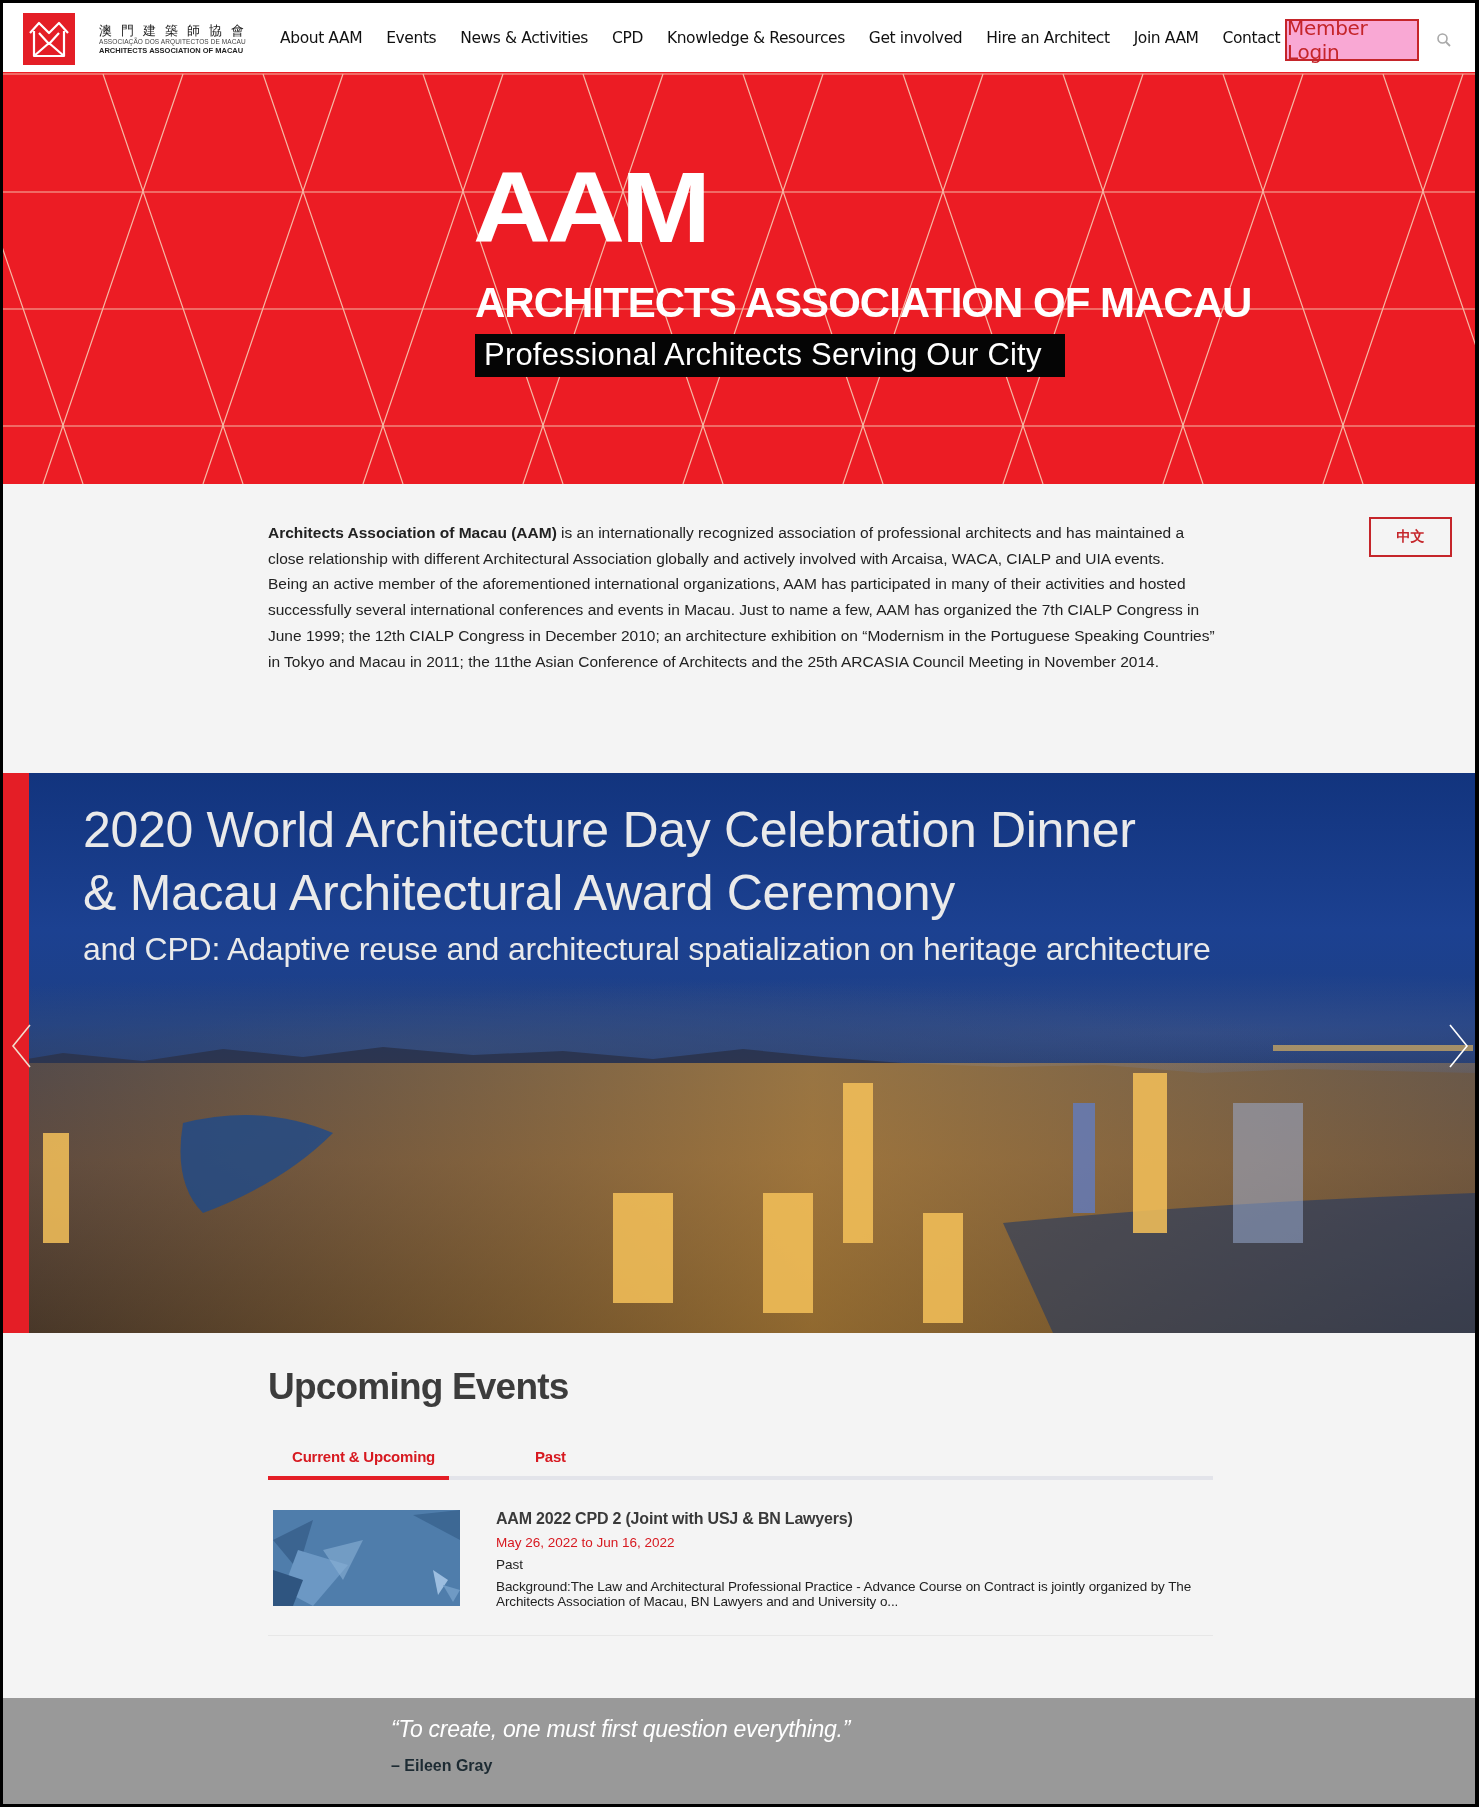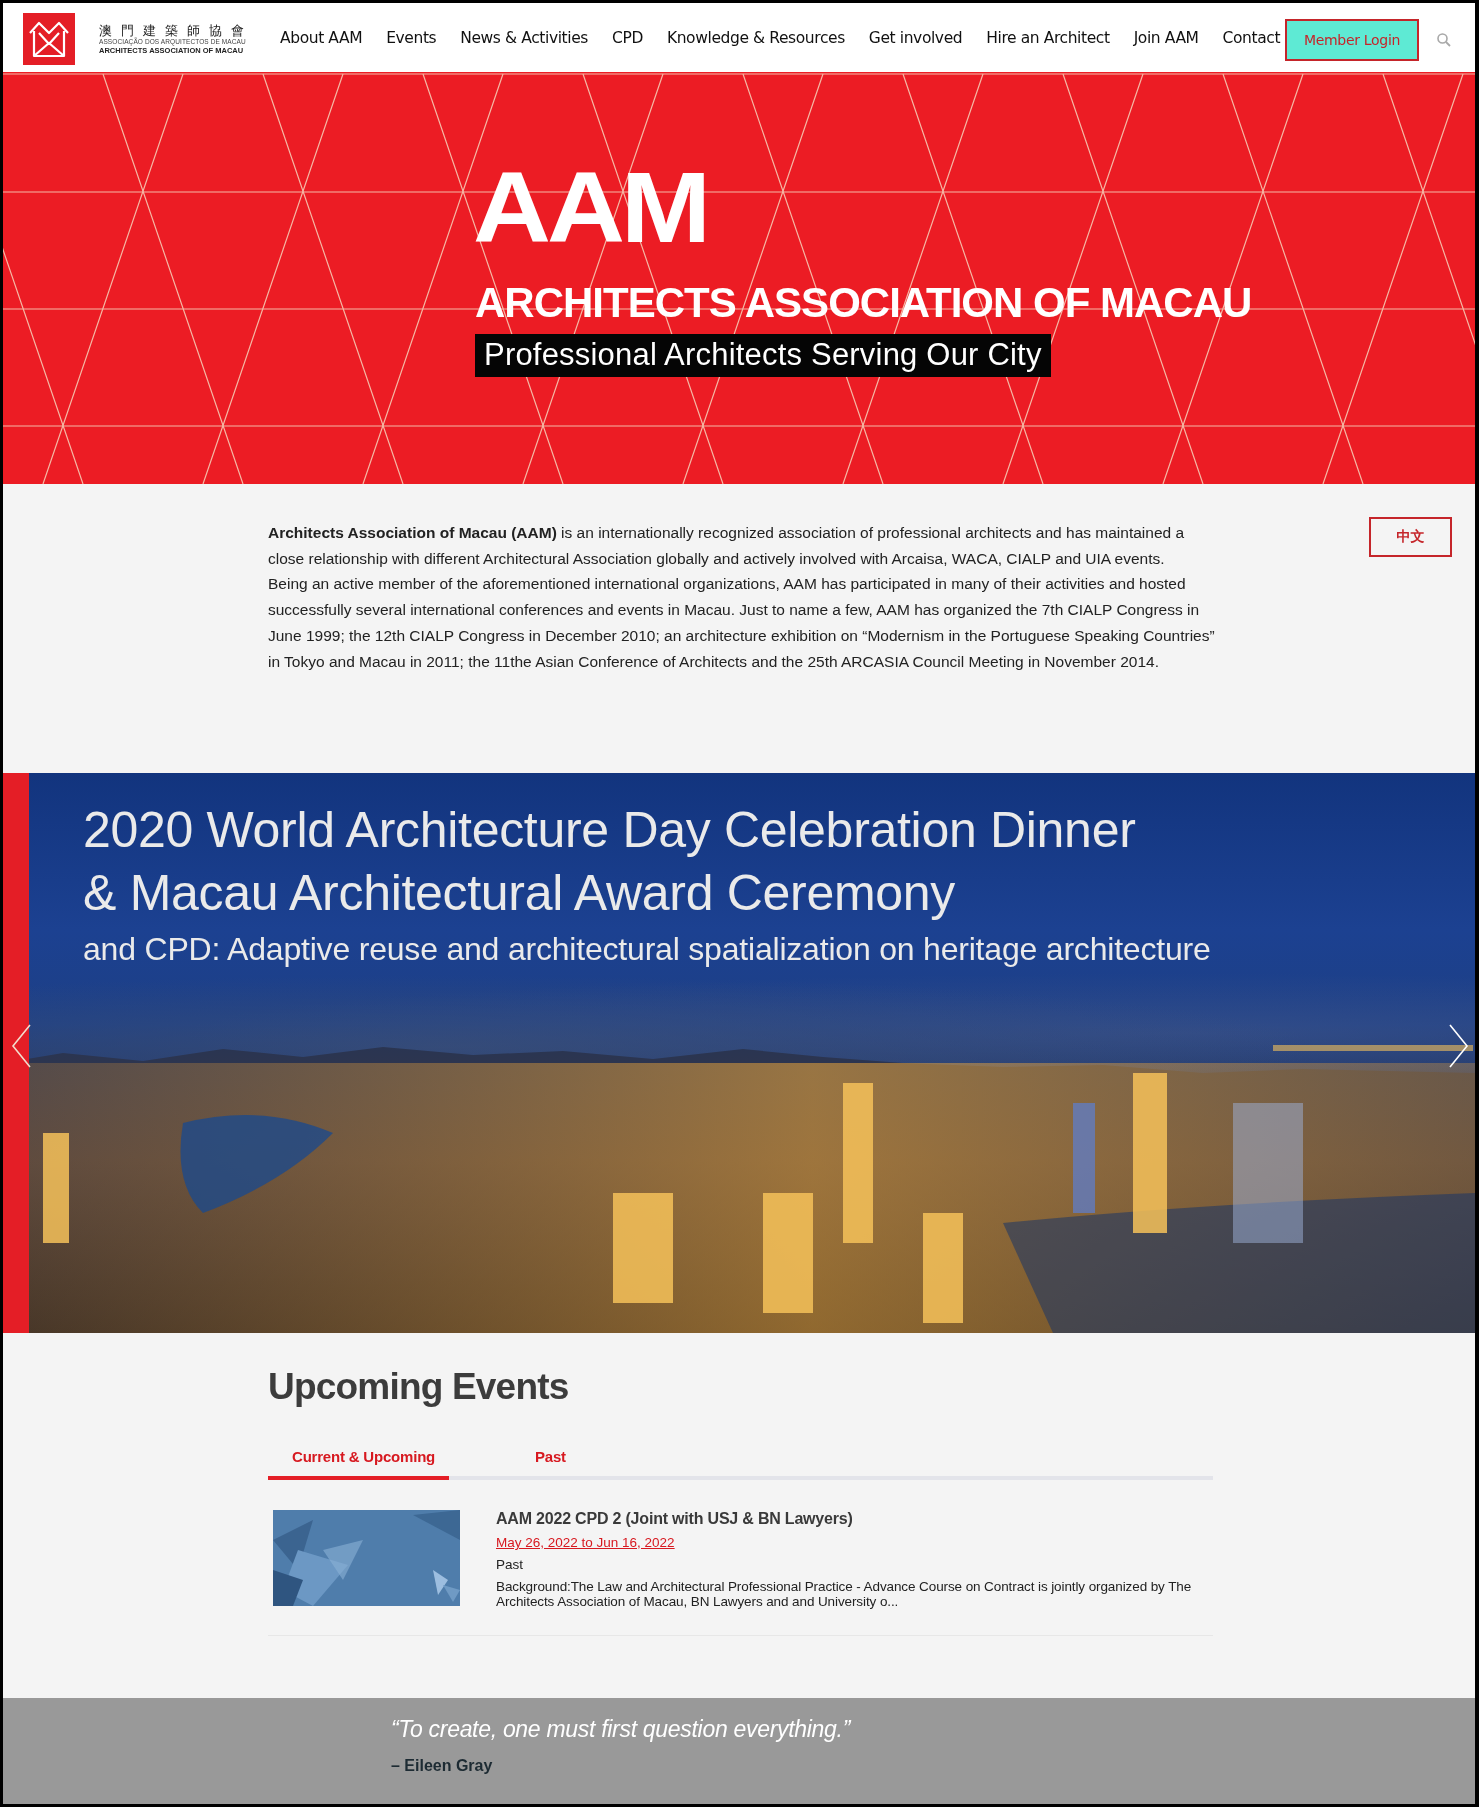--- a/index.html
+++ b/index.html
@@ -28,42 +28,42 @@
   .logo-pt { font-size: 6.5px; color: #444; margin-top: 2px; letter-spacing: 0.1px; }
   .logo-en { font-size: 7.5px; color: #222; font-weight: bold; margin-top: 1px; }
   .nav { position: absolute; left: 277px; top: 0; height: 69px; display: flex; align-items: center; }
   .nav a {
     font-family: "DejaVu Sans", sans-serif; font-size: 15.5px; color: #111;
     text-decoration: none; margin-right: 24px; letter-spacing: -0.4px; white-space: nowrap;
   }
   .login-btn {
     position: absolute; left: 1282px; top: 16px; width: 134px; height: 42px;
     border: 2px solid #c5252a; color: #c5252a; font-family: "DejaVu Sans", sans-serif;
-    font-size: 14px; display: flex; align-items: center; justify-content: center;
-    background: #5eead4; letter-spacing: -0.3px;
+    font-size: 20px; display: flex; align-items: center; justify-content: center;
+    background: #f9a8d4; letter-spacing: -0.3px;
   }
   .search-icon { position: absolute; left: 1433px; top: 29px; width: 16px; height: 16px; }
 
   
   .hero {
     position: absolute; left: 0; top: 69px; width: 100%; height: 412px;
     background: #ec1c24; overflow: hidden;
   }
   .hero svg.pattern { position: absolute; left: 0; top: 0; }
   .hero-aam {
     position: absolute; left: 470px; top: 86px; color: #fff; font-weight: bold;
     font-size: 108px; letter-spacing: -4px; line-height: 1; transform: scaleY(0.92); transform-origin: top left;
   }
   .hero-full {
     position: absolute; left: 472px; top: 210px; color: #fff; font-weight: bold;
     font-size: 42px; line-height: 1; letter-spacing: -1px; white-space: nowrap;
   }
   .hero-tag {
     position: absolute; left: 472px; top: 262px; background: #050505; color: #fff;
-    font-size: 31px; padding: 4px 9px 5px 9px; line-height: 1.1; white-space: nowrap; letter-spacing: 0.2px;
+    font-size: 31px; padding: 4px 23px 5px 9px; line-height: 1.1; white-space: nowrap; letter-spacing: 0.2px;
   }
 
   
   .about {
     position: absolute; left: 265px; top: 517px; width: 950px;
     font-size: 15.5px; line-height: 25.7px; color: #222;
   }
   .about b { font-weight: bold; }
   .lang-btn {
     position: absolute; left: 1366px; top: 514px; width: 83px; height: 40px;
@@ -104,21 +104,21 @@
   .tab {
     position: absolute; top: 10px; font-size: 15px; font-weight: bold; color: #d71920; letter-spacing: -0.2px;
   }
   .tab-track { position: absolute; left: 0; top: 38px; width: 945px; height: 4px; background: #e3e4ea; }
   .tab-active-bar { position: absolute; left: 0; top: 38px; width: 181px; height: 4px; background: #e41e26; }
 
   .event-row { position: absolute; left: 265px; top: 1505px; width: 945px; height: 128px; }
   .event-thumb { position: absolute; left: 5px; top: 2px; width: 187px; height: 96px; overflow: hidden; background: #4e7aa6; }
   .event-info { position: absolute; left: 228px; top: 2px; width: 715px; }
   .event-name { font-size: 16px; font-weight: bold; color: #3a3a3a; letter-spacing: -0.2px; }
-  .event-date { font-size: 13.5px; color: #d71920; margin-top: 7px; text-decoration: underline; }
+  .event-date { font-size: 13.5px; color: #d71920; margin-top: 7px; }
   .event-loc { font-size: 13.5px; color: #222; margin-top: 7px; }
   .event-desc { font-size: 13.5px; color: #222; margin-top: 8px; line-height: 14.5px; letter-spacing: -0.1px; }
   .event-sep { position: absolute; left: 0; top: 127px; width: 945px; height: 1px; background: #e7e7e7; }
 
   
   .quote {
     position: absolute; left: 0; top: 1695px; width: 100%; height: 106px; background: #999;
   }
   .quote-text { position: absolute; left: 388px; top: 18px; font-size: 23px; font-style: italic; color: #fff; letter-spacing: -0.3px; }
   .quote-author { position: absolute; left: 388px; top: 59px; font-size: 16px; font-weight: bold; color: #1d2b33; }

